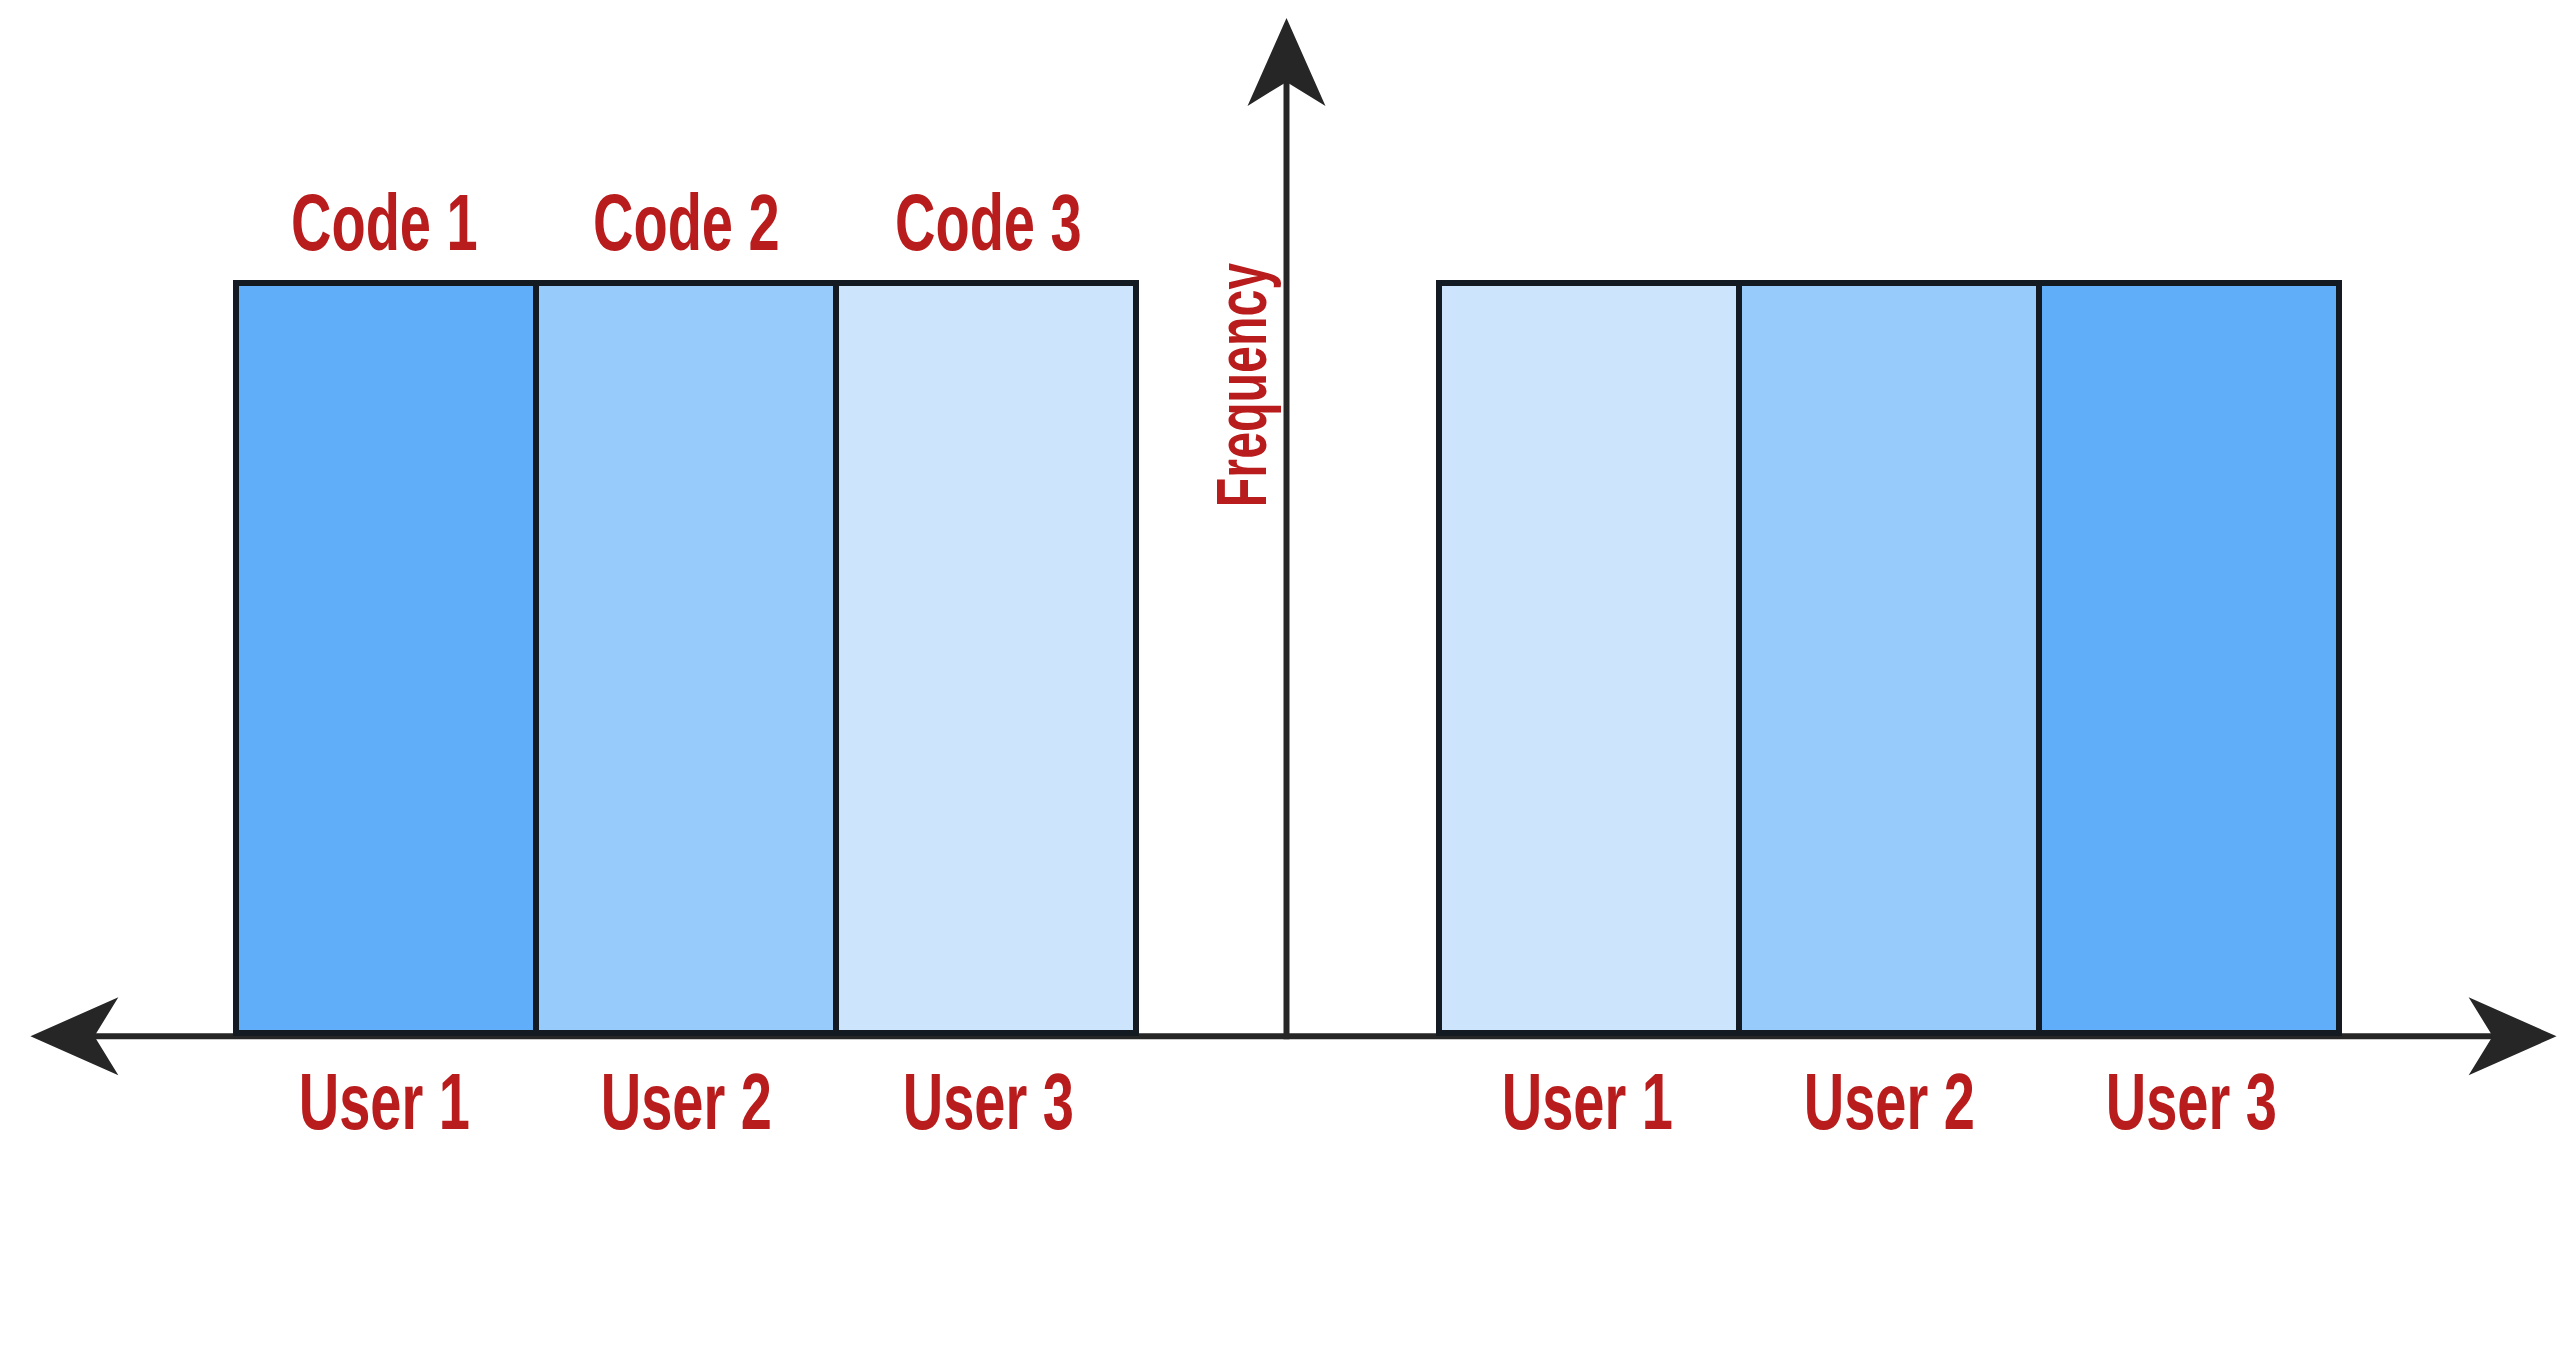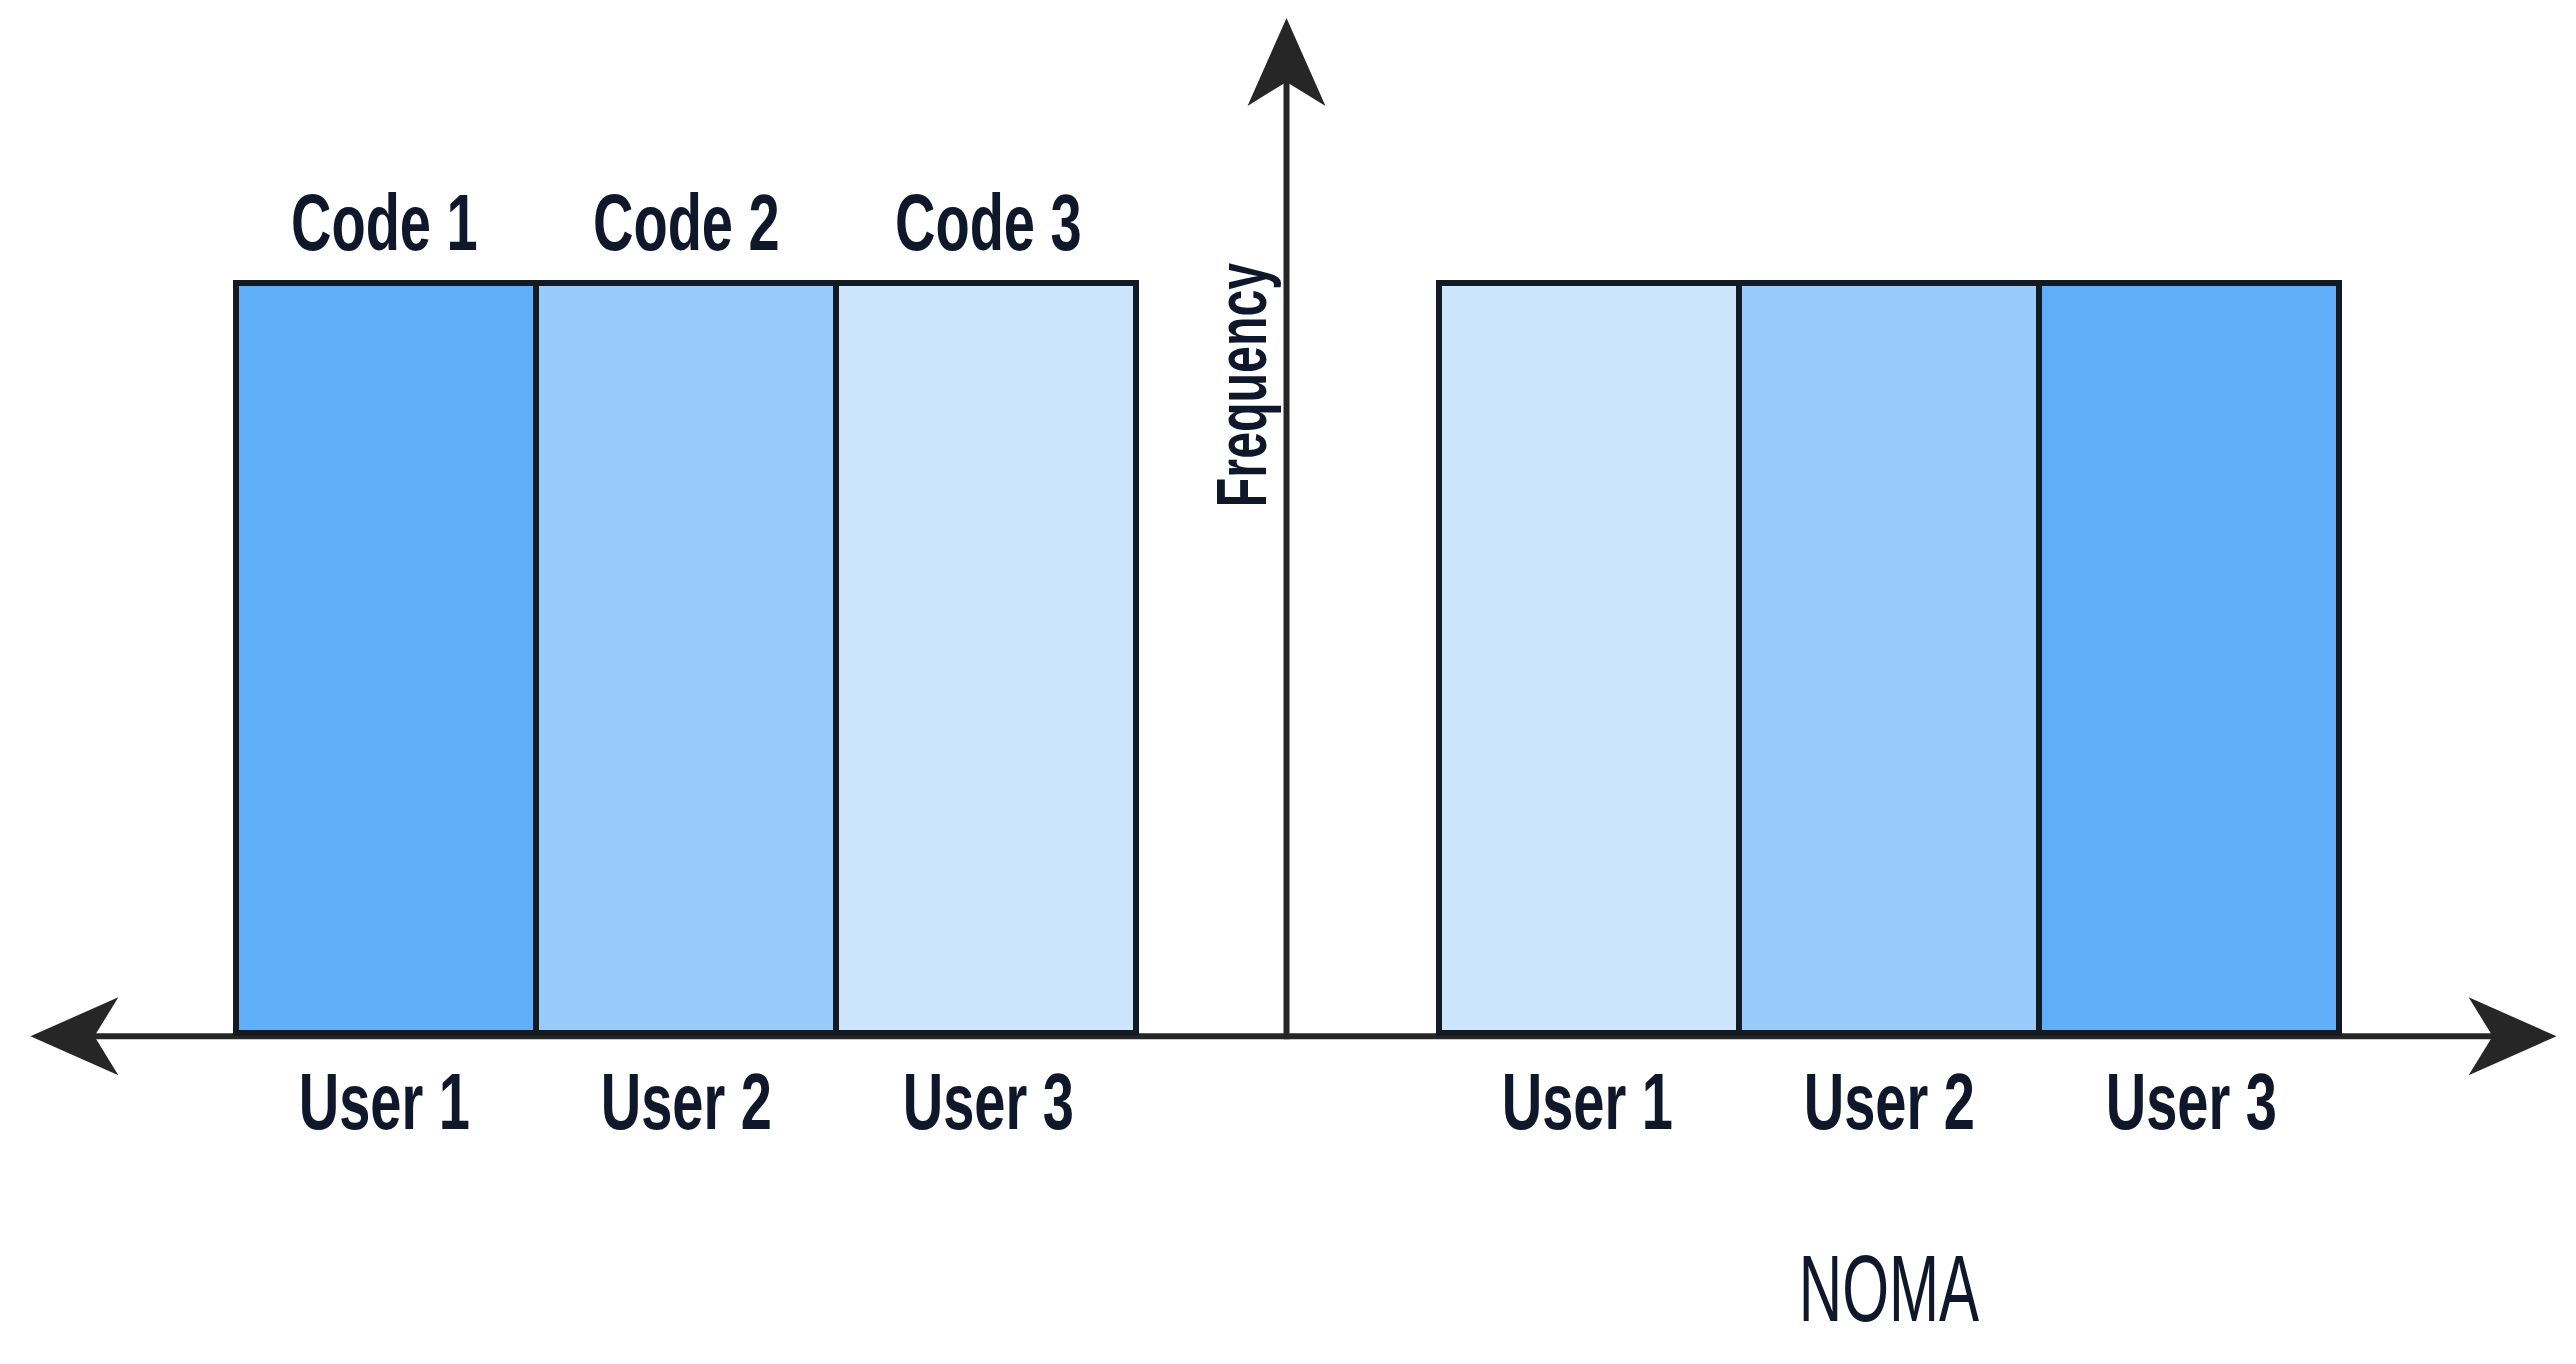--- a/index.html
+++ b/index.html
@@ -42,21 +42,21 @@
   .freq{
     position:absolute;left:1242px;top:385px;
     transform:translate(-50%,-50%) rotate(-90deg);
     font-weight:bold;font-size:70px;line-height:70px;white-space:nowrap;
   }
   .freq > span{display:inline-block;transform:scaleX(0.69);transform-origin:50% 50%;}
 </style>
 </head>
 <body>
 
-<div class="stage" style="color: #0f172a; background-color: rgb(255, 255, 255); text-decoration: underline;">
+<div class="stage" style="color: #b91c1c; background-color: rgb(255, 255, 255); text-decoration: underline;">
 
   <svg class="axes" viewBox="0 0 2577 1365" xmlns="http://www.w3.org/2000/svg">
     <line x1="62" y1="1037" x2="2528" y2="1037" stroke-width="6" stroke="#262626"></line>
     <line x1="1287" y1="72" x2="1287" y2="1040" stroke-width="6" stroke="#262626"></line>
     <polygon points="30,1037 118,998 94,1037 118,1076" fill="#262626"></polygon>
     <polygon points="2558,1037 2470,998 2494,1037 2470,1076" fill="#262626"></polygon>
     <polygon points="1287,18 1248,106 1287,82 1326,106" fill="#262626"></polygon>
   </svg>
 
   <div class="group group-left">
@@ -75,18 +75,17 @@
   <div class="lbl top l2"><span>Code 2</span></div>
   <div class="lbl top l3"><span>Code 3</span></div>
 
   <div class="lbl bottom l1"><span>User 1</span></div>
   <div class="lbl bottom l2"><span>User 2</span></div>
   <div class="lbl bottom l3"><span>User 3</span></div>
   <div class="lbl bottom r1"><span>User 1</span></div>
   <div class="lbl bottom r2"><span>User 2</span></div>
   <div class="lbl bottom r3"><span>User 3</span></div>
 
-  <div class="scheme scheme-noma"><span>NOMA</span></div>
 
   <div class="freq"><span>Frequency</span></div>
 
 </div>
 
 
 </body></html>

